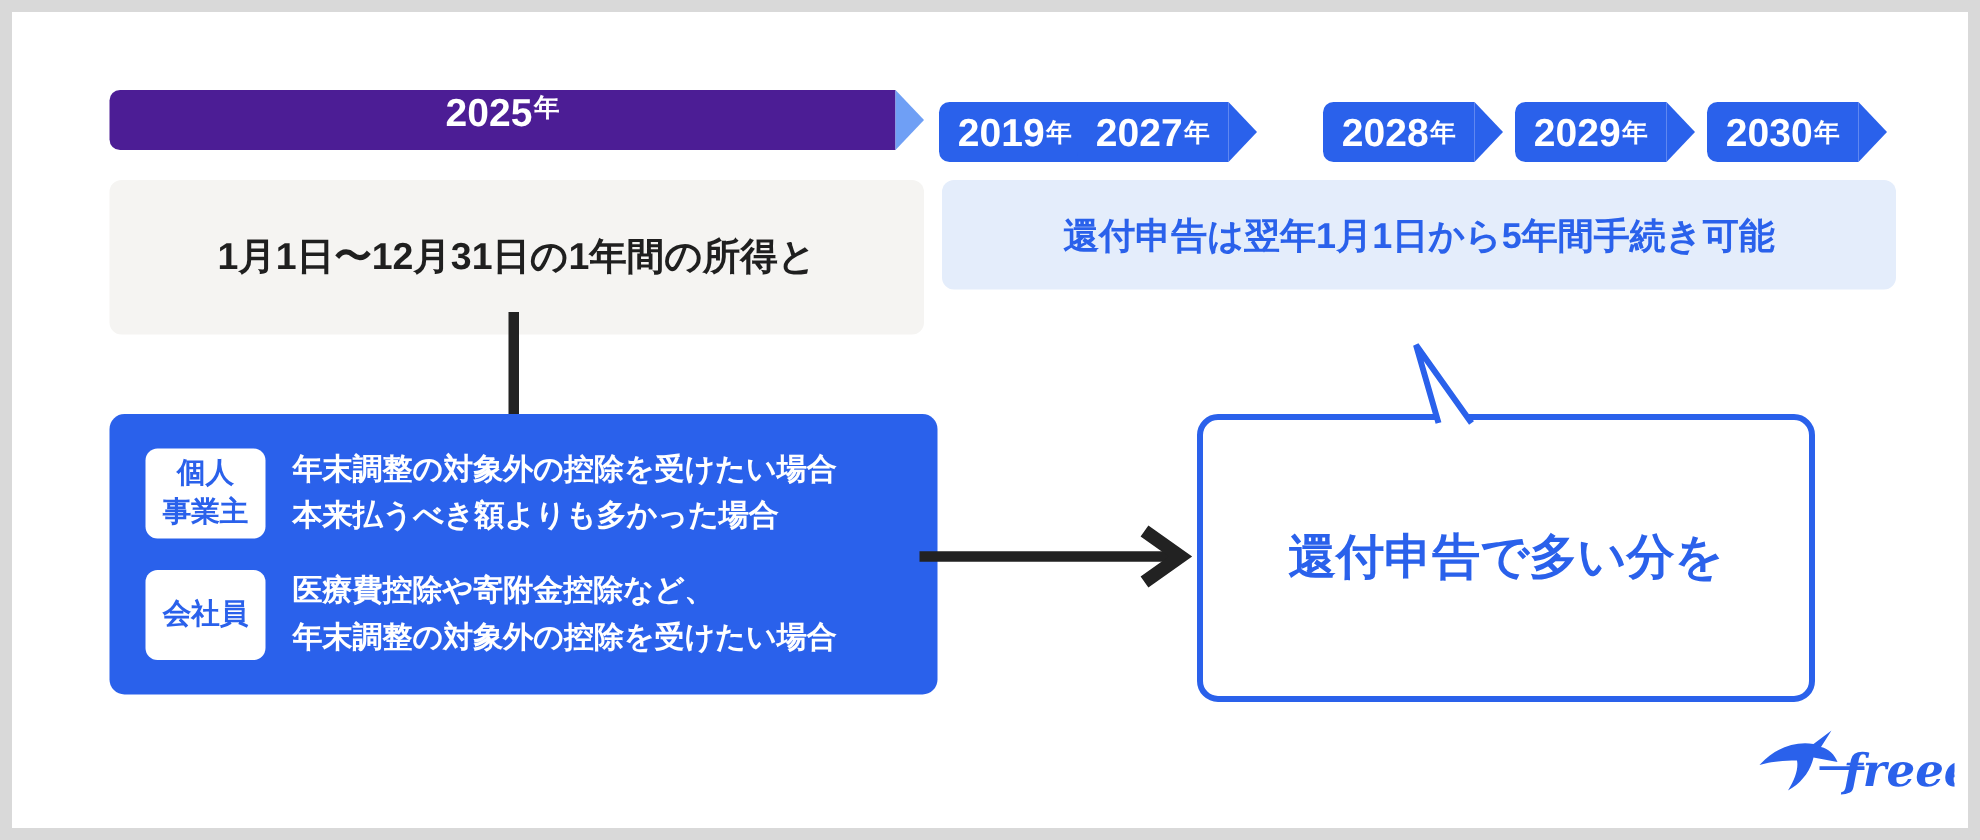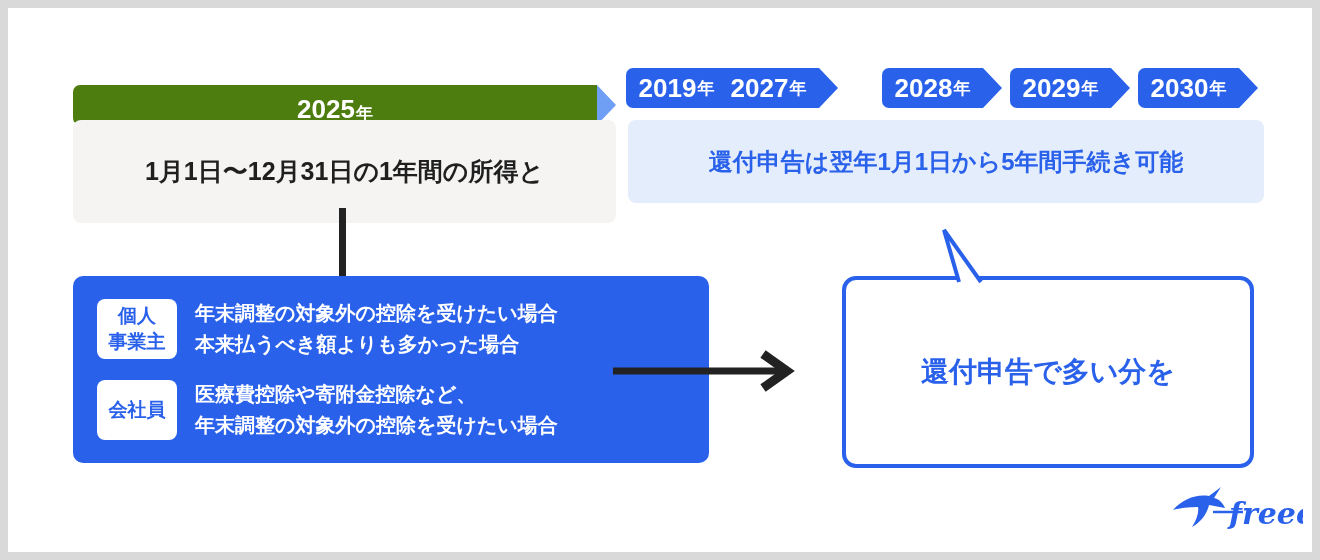--- a/index.html
+++ b/index.html
@@ -3,23 +3,23 @@
 <meta charset="utf-8">
 <style>
   html,body{margin:0;padding:0;background:#ffffff;}
   body{font-family:"Liberation Sans","DejaVu Sans",sans-serif;}
   .canvas{
     position:relative;width:1320px;height:560px;box-sizing:border-box;
     background:#ffffff;border:8px solid #d9d9d9;overflow:hidden;
   }
   
   .arrow-2025{
-    position:absolute;left:65px;top:77px;width:524px;height:40px;
-    background:#4d7c0f;border-radius:7px 0 0 7px;
-    display:flex;align-items:flex-end;justify-content:center;
+    position:absolute;left:65px;top:52px;width:524px;height:40px;
+    background:#4c1d95;border-radius:7px 0 0 7px;
+    display:flex;align-items:flex-start;justify-content:center;
     color:#fff;font-weight:700;
   }
   .arrow-2025::after{
     content:'';position:absolute;left:100%;top:0;width:0;height:0;
     border-top:20px solid transparent;border-bottom:20px solid transparent;
     border-left:19px solid #6f9ff5;
   }
   .year-chevron{
     position:absolute;top:60px;width:101px;height:40px;
     background:#2a61eb;border-radius:7px 0 0 7px;
@@ -34,49 +34,49 @@
   .yr{font-size:26px;letter-spacing:0;}
   .yr-sfx{font-size:17px;margin-left:1px;}
   
   .gray-box{
     position:absolute;left:65px;top:112px;width:543px;height:103px;
     background:#f5f4f2;border-radius:8px;
     display:flex;flex-direction:column;align-items:center;justify-content:center;
     color:#1f1f1f;font-size:25px;font-weight:700;line-height:1.5;text-align:center;gap:28px;
   }
   .pale-box{
-    position:absolute;left:620px;top:112px;width:636px;height:83px;
+    position:absolute;left:620px;top:112px;width:636px;height:73px;
     background:#e4edfb;border-radius:8px;
     display:flex;align-items:center;justify-content:center;
     color:#2a61eb;font-size:24px;font-weight:700;text-align:center;
   }
   .v-connector{
     position:absolute;left:331px;top:200px;width:7px;height:68px;background:#222222;
   }
   
   .cases-box{
-    position:absolute;left:65px;top:268px;width:636px;height:187px;
+    position:absolute;left:65px;top:268px;width:552px;height:187px;
     background:#2a61eb;border-radius:10px;box-sizing:border-box;
     padding:22px 16px 22px 24px;
     display:flex;flex-direction:column;justify-content:space-between;
   }
   .case-row{display:flex;align-items:center;gap:18px;}
   .chip{
     flex:0 0 80px;width:80px;height:60px;background:#ffffff;border-radius:8px;
     display:flex;flex-direction:column;align-items:center;justify-content:center;
     color:#2a61eb;font-size:19px;font-weight:700;line-height:1.35;text-align:center;
   }
   .case-text{color:#ffffff;font-size:20px;font-weight:700;line-height:1.55;}
   
   .h-arrow{position:absolute;left:603px;top:340px;}
   .bubble{
     position:absolute;left:790px;top:268px;width:412px;height:192px;box-sizing:border-box;
     background:#ffffff;border:4px solid #2a61eb;border-radius:14px;
     display:flex;flex-direction:column;align-items:center;justify-content:center;
-    color:#2a61eb;font-size:28px;font-weight:700;line-height:1.55;text-align:center;margin-left:44px;
+    color:#2a61eb;font-size:32px;font-weight:700;line-height:1.55;text-align:center;
   }
   .bubble-tail{position:absolute;left:915px;top:216px;z-index:2;}
   
   .logo{position:absolute;left:1163px;top:476px;width:132px;height:52px;}
 </style>
 </head>
 <body>
 
 <div class="canvas">
 

